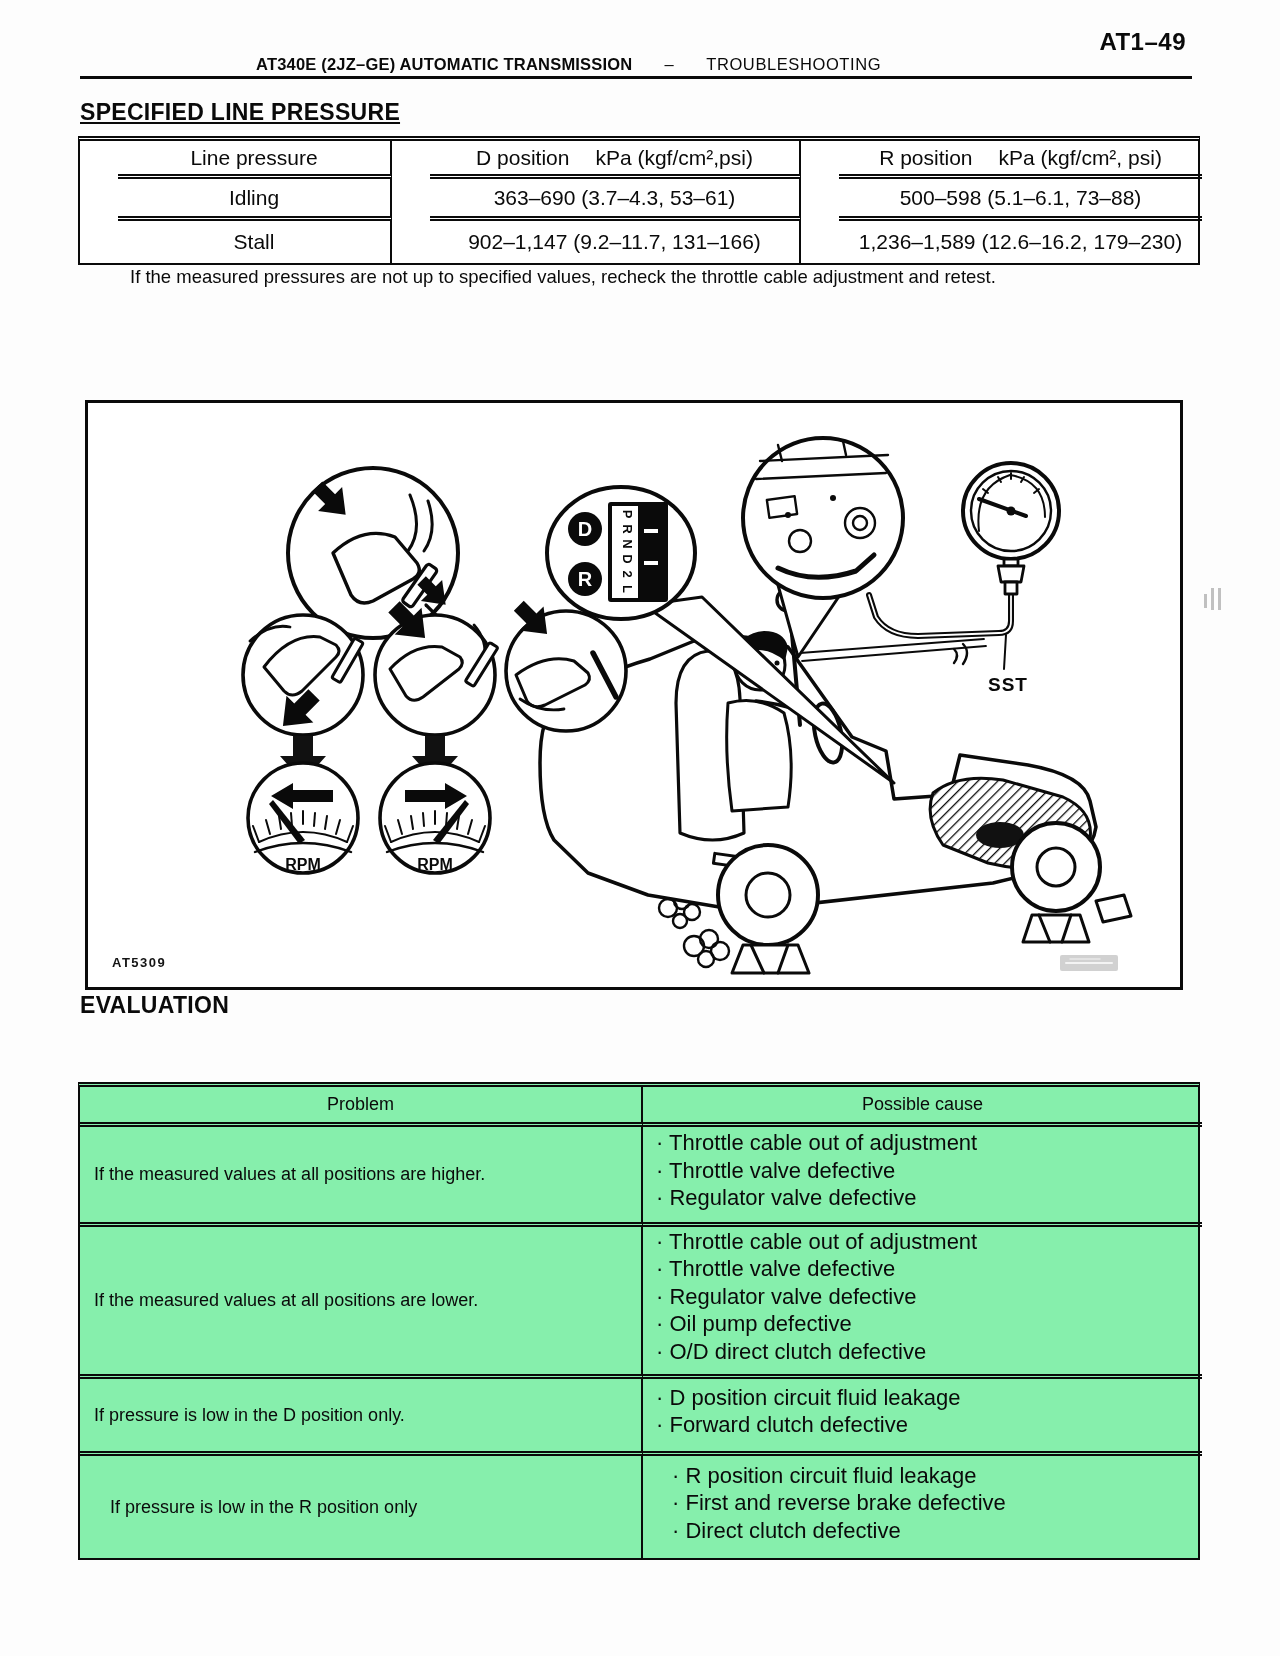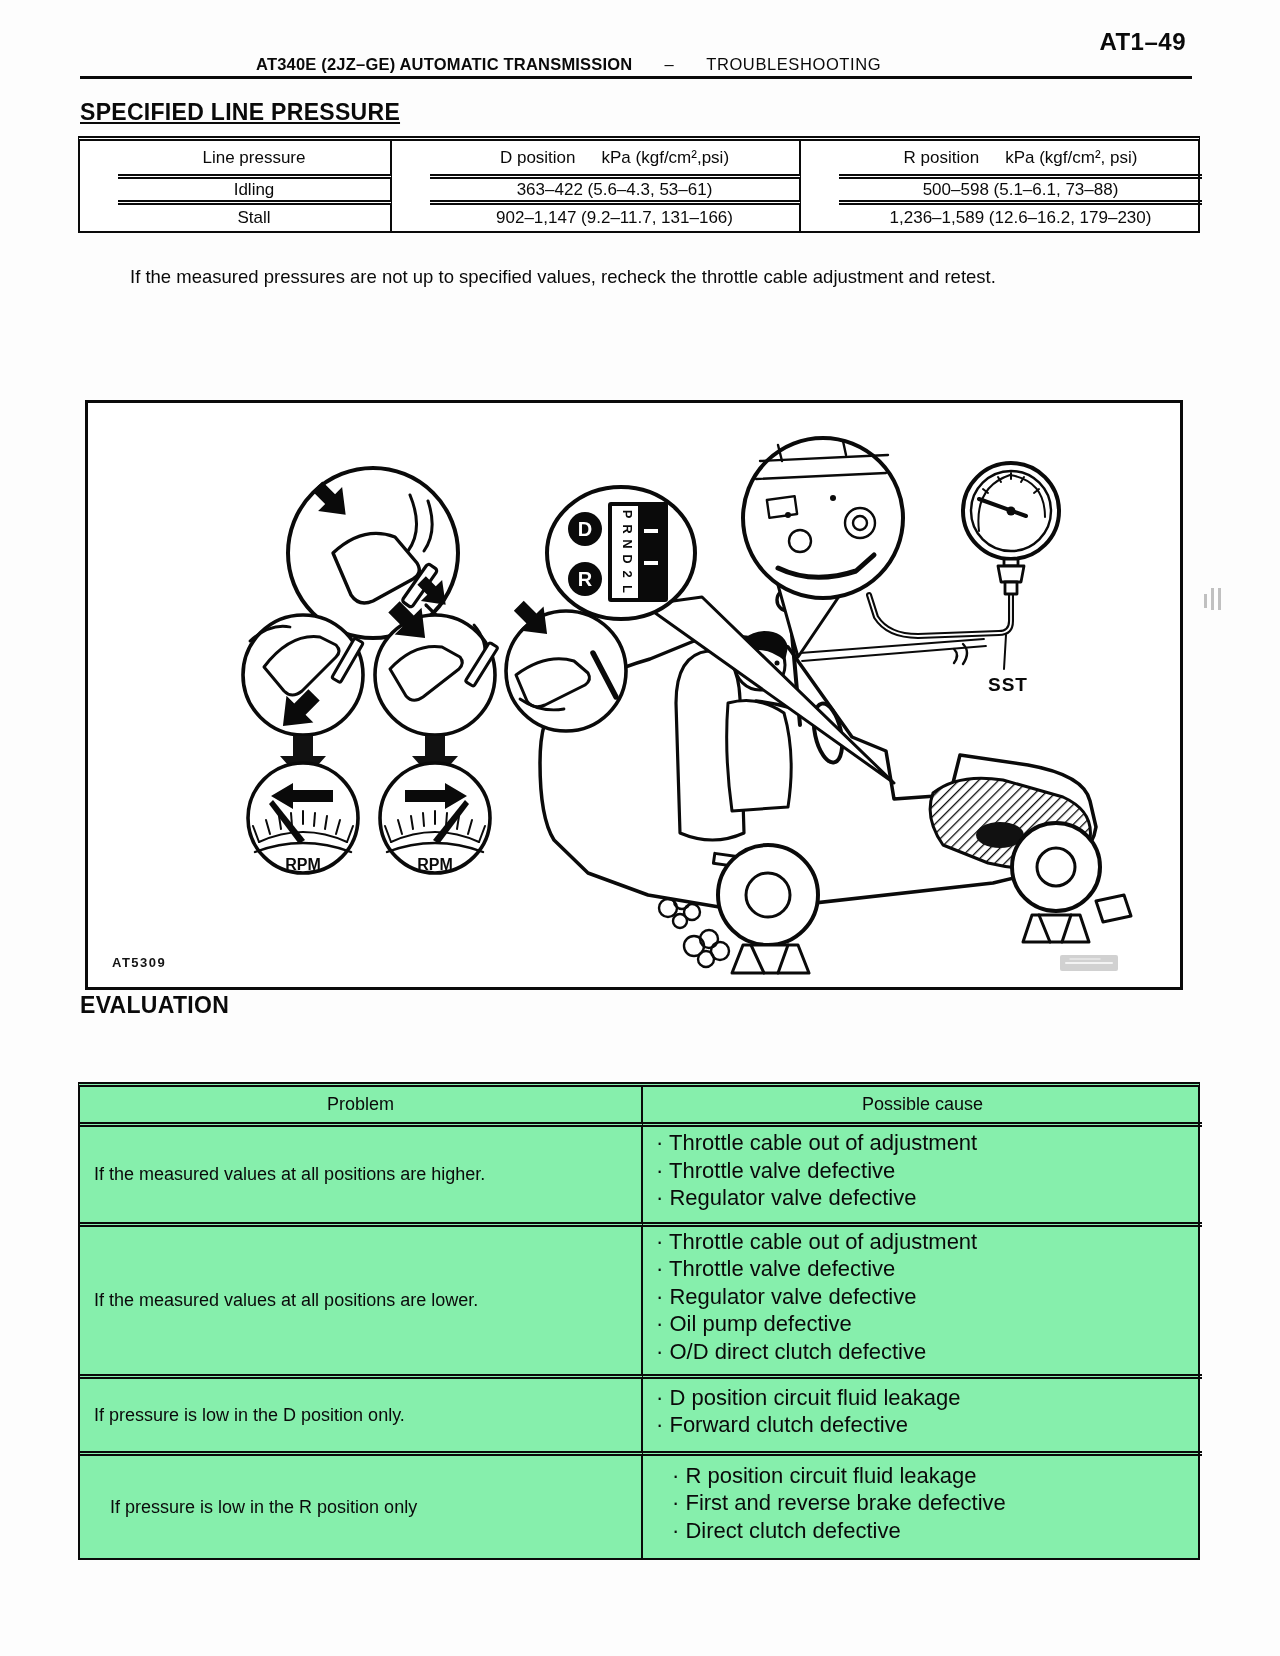--- a/index.html
+++ b/index.html
@@ -21,27 +21,27 @@
   
   .spec-table{
     top:136px;left:78px;width:1122px;display:grid;
     grid-template-columns:312px 409px 401px;
     border-top:5px double #0a0a0a;border-bottom:2.5px solid #0a0a0a;
     border-left:2px solid #0a0a0a;border-right:2px solid #0a0a0a;
     box-sizing:border-box;background:#fff;
   }
   .st-cell{
     display:flex;align-items:center;justify-content:center;
-    font-size:17px;border-right:2px solid #0a0a0a;border-bottom:5px double #0a0a0a;
+    font-size:21px;border-right:2px solid #0a0a0a;border-bottom:5px double #0a0a0a;
     box-sizing:border-box;gap:26px;margin-left:38px;
   }
   .st-cell.lastcol{border-right:none;}
   .st-cell.lastrow{border-bottom:none;}
   .st-h{height:38px;}
-  .st-r{height:26px;}
+  .st-r{height:42px;}
   
   .note{top:266px;left:130px;font-size:18.5px;}
   
   .figure-box{top:400px;left:85px;width:1098px;height:590px;border:3px solid #0a0a0a;box-sizing:border-box;background:#fff;}
   .figure-box svg{display:block;width:100%;height:100%;}
   .figure-code{left:24px;top:552px;font-size:13px;font-weight:bold;letter-spacing:1.5px;color:#141414;}
   .side-marks{top:588px;left:1204px;display:flex;gap:4px;opacity:.45;}
   .side-marks i{display:block;width:3px;height:22px;background:#777;}
   .side-marks i:nth-child(1){height:14px;margin-top:6px;}
   
@@ -81,21 +81,21 @@
   <div class="st-cell st-h">
     <span>D position</span>
     <span>kPa (kgf/cm²,psi)</span>
   </div>
   <div class="st-cell st-h lastcol">
     <span>R position</span>
     <span>kPa (kgf/cm², psi)</span>
   </div>
 
   <div class="st-cell st-r">Idling</div>
-  <div class="st-cell st-r">363–422 (5.6–4.3, 53–61)</div>
+  <div class="st-cell st-r">363–690 (3.7–4.3, 53–61)</div>
   <div class="st-cell st-r lastcol">500–598 (5.1–6.1, 73–88)</div>
 
   <div class="st-cell st-r lastrow">Stall</div>
   <div class="st-cell st-r lastrow">902–1,147 (9.2–11.7, 131–166)</div>
   <div class="st-cell st-r lastrow lastcol">1,236–1,589 (12.6–16.2, 179–230)</div>
 </div>
 
 <div class="abs note">If the measured pressures are not up to specified values, recheck the throttle cable adjustment and retest.</div>
 
 <div class="abs figure-box">

